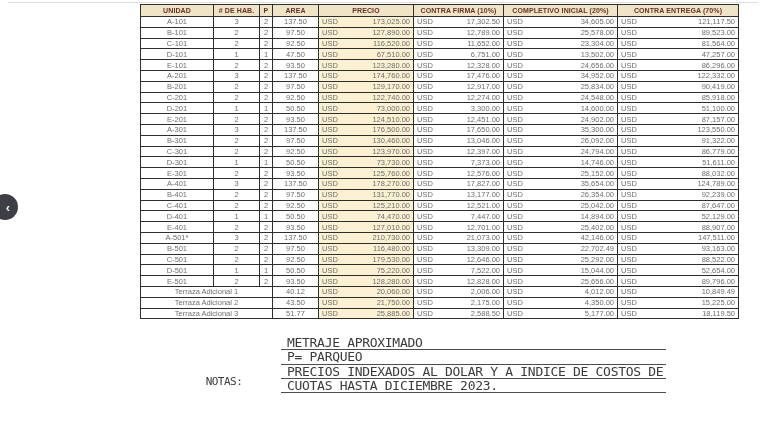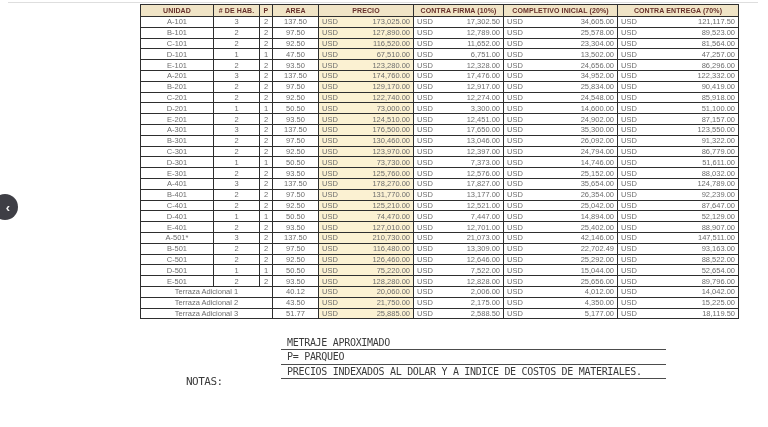--- a/index.html
+++ b/index.html
@@ -35,28 +35,28 @@
   }
   .price-table td.money { padding:0; }
   .money-wrap {
     display:flex; justify-content:space-between; align-items:center;
     padding:0 3px; height:100%;
   }
   .money-wrap .usd { text-align:left; }
   .money-wrap .amt { text-align:right; }
 
   .notas-label {
-    position:absolute; left:186px; top:375px; width:76px; text-align:left;
+    position:absolute; left:186px; top:375px; width:76px; text-align:center;
     font-family:"DejaVu Sans Mono", monospace; font-size:11px; letter-spacing:-0.5px;
     color:#3b3b3b;
   }
   .notas-lines { position:absolute; left:281px; top:336px; width:385px; }
   .note-line {
     height:13.3px; line-height:13.8px; border-bottom:1px solid #4c4c4c;
-    font-family:"DejaVu Sans Mono", monospace; font-size:10px; letter-spacing:-0.3px;
+    font-family:"DejaVu Sans Mono", monospace; font-size:13px; letter-spacing:-0.3px;
     color:#3b3b3b; padding-left:6px; white-space:nowrap; overflow:hidden;
   }
 </style>
 <style>.price-table th{background:#f0e4c6;color:#67302a;}.price-table td{color:#6e6e6e;}.price-table th,.price-table td{border-color:#2e2e2e;}.price-table td.precio{background:#fbf1d2;}</style></head>
 <body>
 
 <div class="canvas">
 
   <div class="topline"></div>
 
@@ -749,21 +749,21 @@
           </td>
         </tr>
         <tr>
           <td>C-501</td>
           <td>2</td>
           <td>2</td>
           <td>92.50</td>
           <td class="money precio">
             <div class="money-wrap">
               <span class="usd">USD</span>
-              <span class="amt">126,460.00</span>
+              <span class="amt">179,530.00</span>
             </div>
           </td>
           <td class="money ">
             <div class="money-wrap">
               <span class="usd">USD</span>
               <span class="amt">12,646.00</span>
             </div>
           </td>
           <td class="money ">
             <div class="money-wrap">
@@ -855,21 +855,21 @@
           </td>
           <td class="money ">
             <div class="money-wrap">
               <span class="usd">USD</span>
               <span class="amt">4,012.00</span>
             </div>
           </td>
           <td class="money ">
             <div class="money-wrap">
               <span class="usd">USD</span>
-              <span class="amt">14,042.00</span>
+              <span class="amt">10,849.49</span>
             </div>
           </td>
         </tr>
         <tr>
           <td colspan="3">Terraza Adicional 2</td>
           <td>43.50</td>
           <td class="money precio">
             <div class="money-wrap">
               <span class="usd">USD</span>
               <span class="amt">21,750.00</span>
@@ -924,15 +924,16 @@
         </tr>
       </tbody>
   </table>
 
   <div class="notas-label">NOTAS:</div>
 
   <div class="notas-lines" id="notas-lines">
       <div class="note-line">METRAJE APROXIMADO</div>
       <div class="note-line">P= PARQUEO</div>
       <div class="note-line">PRECIOS INDEXADOS AL DOLAR Y A INDICE DE COSTOS DE MATERIALES.</div>
+      <div class="note-line">CUOTAS HASTA DICIEMBRE 2023.</div>
     </div>
 
 </div>
 
 </body></html>

